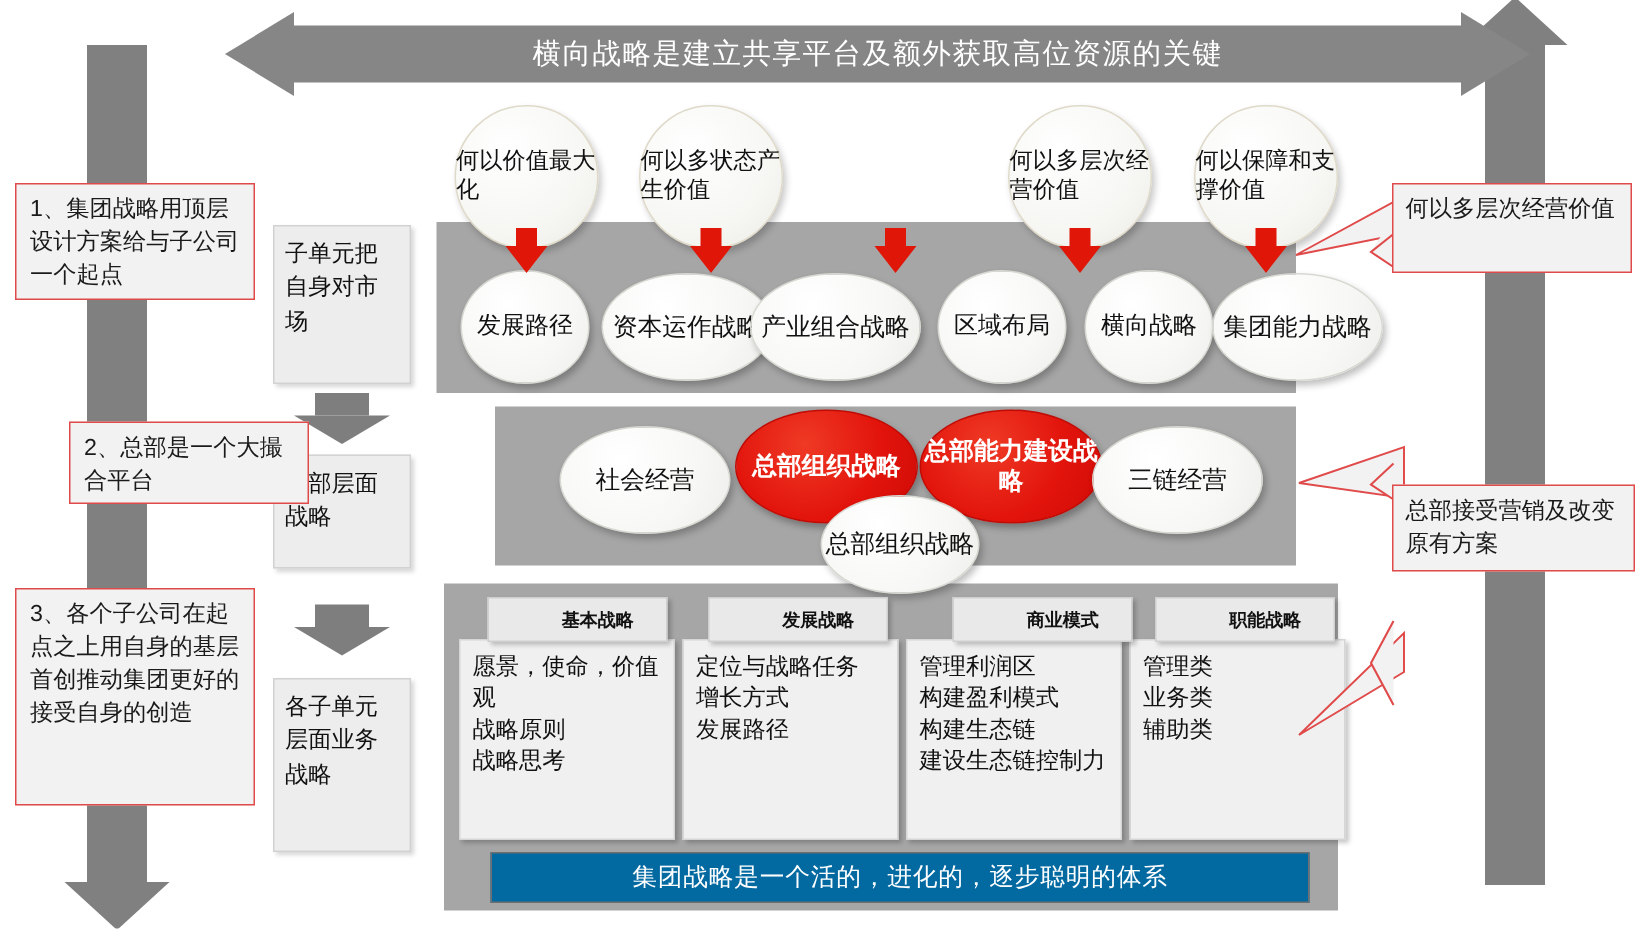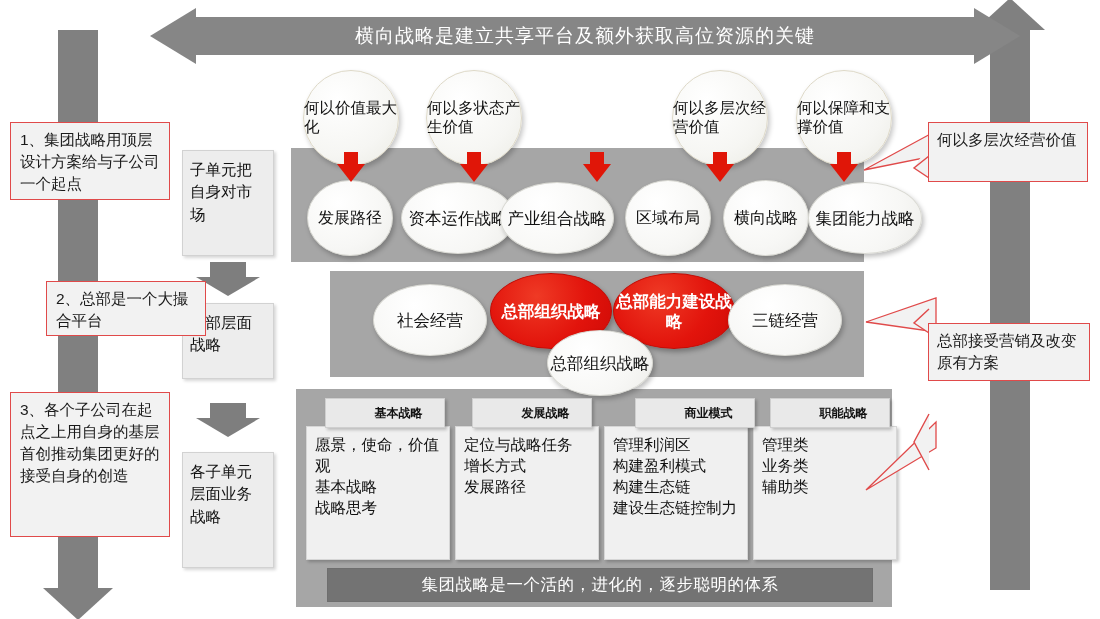--- a/index.html
+++ b/index.html
@@ -96,21 +96,21 @@
   .col-head { position: absolute; background: #e9e9e9; border: 1px solid #cfcfcf;
               box-shadow: 2px 2px 3px rgba(0,0,0,.22); height: 30px; display: flex;
               align-items: center; justify-content: center; font-size: 12px;
               font-weight: bold; color: #111; z-index: 7; padding-left: 27px; }
   .col-body { position: absolute; background: #f0f0f0; border: 1px solid #d6d6d6;
               box-shadow: 2px 2px 3px rgba(0,0,0,.22); font-size: 15.5px; line-height: 1.36;
               color: #111; padding: 7px 6px 6px 8px; z-index: 6; }
 
   
   .bot-banner { position: absolute; left: 327px; top: 568px; width: 546px; height: 34px;
-                background: #737373; border: 1px solid #6e6e6e; display: flex;
+                background: #0369a1; border: 1px solid #6e6e6e; display: flex;
                 align-items: center; justify-content: center; color: #ffffff;
                 font-size: 16.5px; letter-spacing: .5px; z-index: 8; }
 
   
   .rcallout { position: absolute; background: #f2f2f2; border: 1.5px solid #e04a4a;
               color: #1a1a1a; font-size: 15.5px; line-height: 1.42; padding: 6px 8px;
               z-index: 9; }
   .rc1 { left: 928px; top: 122px; width: 160px; height: 60px; }
   .rc2 { left: 928px; top: 283px; width: 162px; height: 58px; margin-top: 40px; }
   .rc3 { left: 928px; top: 392px; width: 162px; height: 108px; }
@@ -201,21 +201,21 @@
   <div class="ell ell-w r2" style="left:808px;top:182px;">集团能力战略</div>
 
   <div class="ell ell-w r2" style="left:373px;top:284px;">社会经营</div>
   <div class="ell ell-r r2r" style="left:490px;top:273px;">总部组织战略</div>
   <div class="ell ell-r r2r" style="left:613px;top:273px;">总部能力建设战略</div>
   <div class="ell ell-w r2" style="left:728px;top:284px;">三链经营</div>
   <div class="ell ell-w r2c" style="left:547px;top:330px;">总部组织战略</div>
 
   <div class="col-head" style="left:325px;top:398px;width:120px;">基本战略</div>
   <div class="col-body" style="left:306px;top:426px;width:144px;height:134px;white-space:pre-line;">愿景，使命，价值观
-基本战略
+战略原则
 战略思考</div>
 
   <div class="col-head" style="left:472px;top:398px;width:120px;">发展战略</div>
   <div class="col-body" style="left:455px;top:426px;width:144px;height:134px;white-space:pre-line;">定位与战略任务
 增长方式
 发展路径</div>
 
   <div class="col-head" style="left:622px;top:398px;width:120px;margin-left:13px;">商业模式</div>
   <div class="col-body" style="left:604px;top:426px;width:144px;height:134px;white-space:pre-line;">管理利润区
 构建盈利模式

